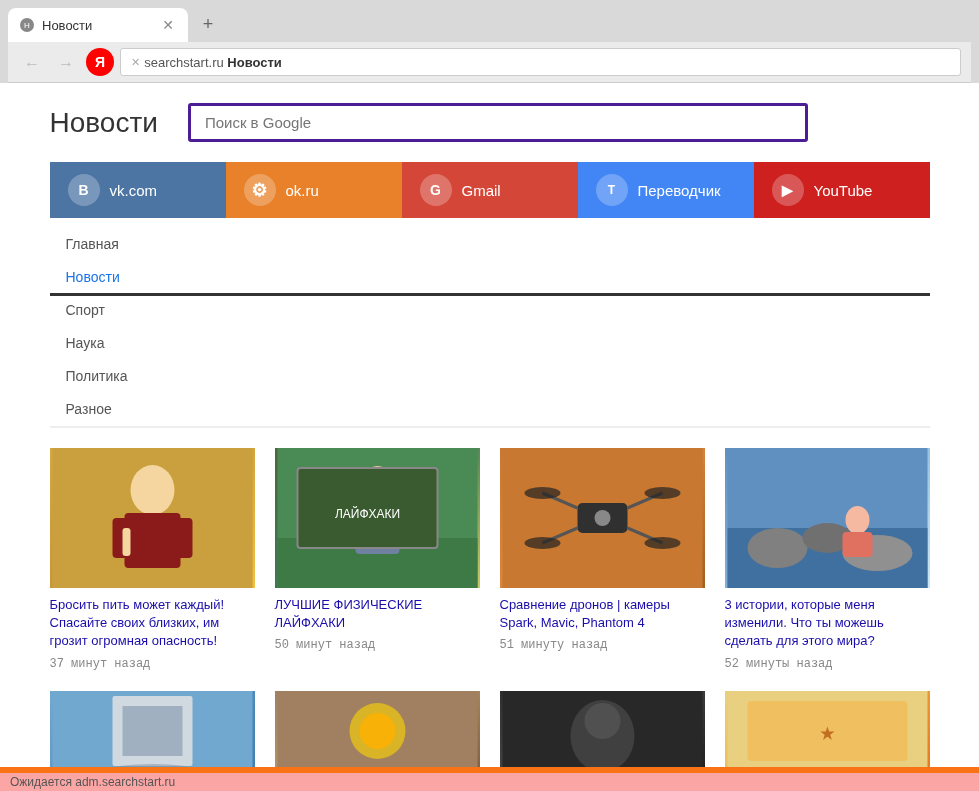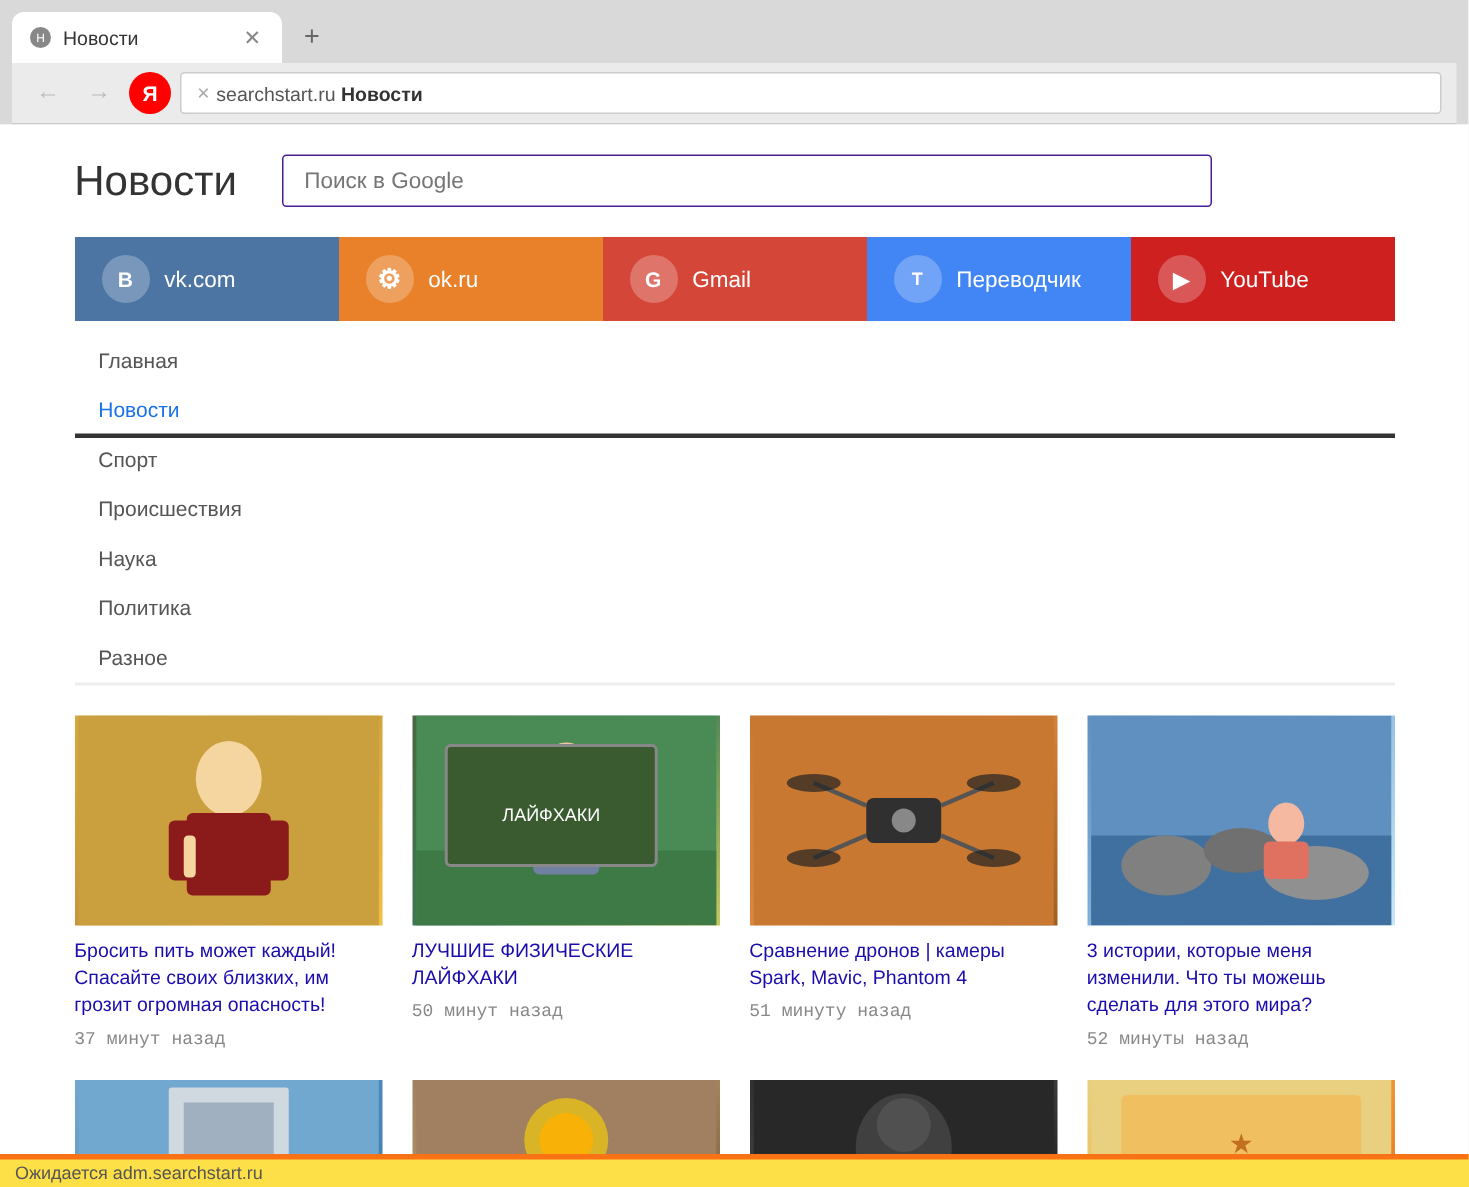--- a/index.html
+++ b/index.html
@@ -38,21 +38,21 @@
     .address-bar .url-bold { font-weight: bold; color: #333; }
 
     
     .page-content { background: #ffffff; padding: 0; min-height: 680px; }
 
     .page-inner { max-width: 940px; margin: 0 auto; padding: 20px 30px 0 30px; }
 
     .page-header { display: flex; align-items: center; gap: 30px; margin-bottom: 20px; }
     .page-title { font-size: 28px; font-weight: normal; color: #333; }
     .search-box {
-      flex: 1; border: 1px solid #4c1d95; border-radius: 3px;
+      flex: 1; border: 3px solid #4c1d95; border-radius: 3px;
       padding: 8px 14px; font-size: 15px; color: #aaa; max-width: 620px;
     }
 
     
     .quick-links { display: flex; margin-bottom: 0; }
     .quick-link {
       flex: 1; display: flex; align-items: center; gap: 10px;
       padding: 12px 18px; color: white; font-size: 15px; cursor: pointer; text-decoration: none;
     }
     .ql-vk { background: #4c75a3; }
@@ -90,21 +90,21 @@
     .img-3 { background: linear-gradient(135deg, #c87830 0%, #e08840 50%, #a06020 100%); }
     .img-4 { background: linear-gradient(135deg, #6090c0 0%, #80b0d8 40%, #c8e8f8 100%); }
     .img-5 { background: linear-gradient(135deg, #70a8d0 0%, #5890c0 50%, #4080b0 100%); }
     .img-6 { background: linear-gradient(135deg, #a08060 0%, #c0a070 50%, #806040 100%); }
     .img-7 { background: linear-gradient(135deg, #303030 0%, #505050 50%, #202020 100%); }
     .img-8 { background: linear-gradient(135deg, #e8d080 0%, #f0b040 50%, #e87820 100%); }
 
     
     .status-bar {
       position: fixed; bottom: 0; left: 0; right: 0;
-      background: #fde047; border-top: 4px solid #f97316;
+      background: #fca5a5; border-top: 6px solid #f97316;
       padding: 2px 10px; font-size: 12px; color: #555;
     }
 
     .second-row { display: grid; grid-template-columns: repeat(4, 1fr); gap: 20px; }
     .partial-thumb { width: 100%; height: 80px; }
   </style>
 </head>
 <body>
 
 <div class="browser-chrome">
@@ -159,21 +159,20 @@
       <a class="quick-link ql-youtube">
         <div class="ql-icon">▶</div>
         <span>YouTube</span>
       </a>
     </div>
 
     <div class="nav-tabs">
       <a class="nav-tab">Главная</a>
       <a class="nav-tab active">Новости</a>
       <a class="nav-tab">Спорт</a>
-      <a class="nav-tab">Происшествия</a>
       <a class="nav-tab">Наука</a>
       <a class="nav-tab">Политика</a>
       <a class="nav-tab">Разное</a>
     </div>
 
     <div class="news-grid">
 
       <div class="news-card">
         <div class="news-thumb img-1">
           <svg width="100%" height="100%" viewBox="0 0 200 140" xmlns="http://www.w3.org/2000/svg">

